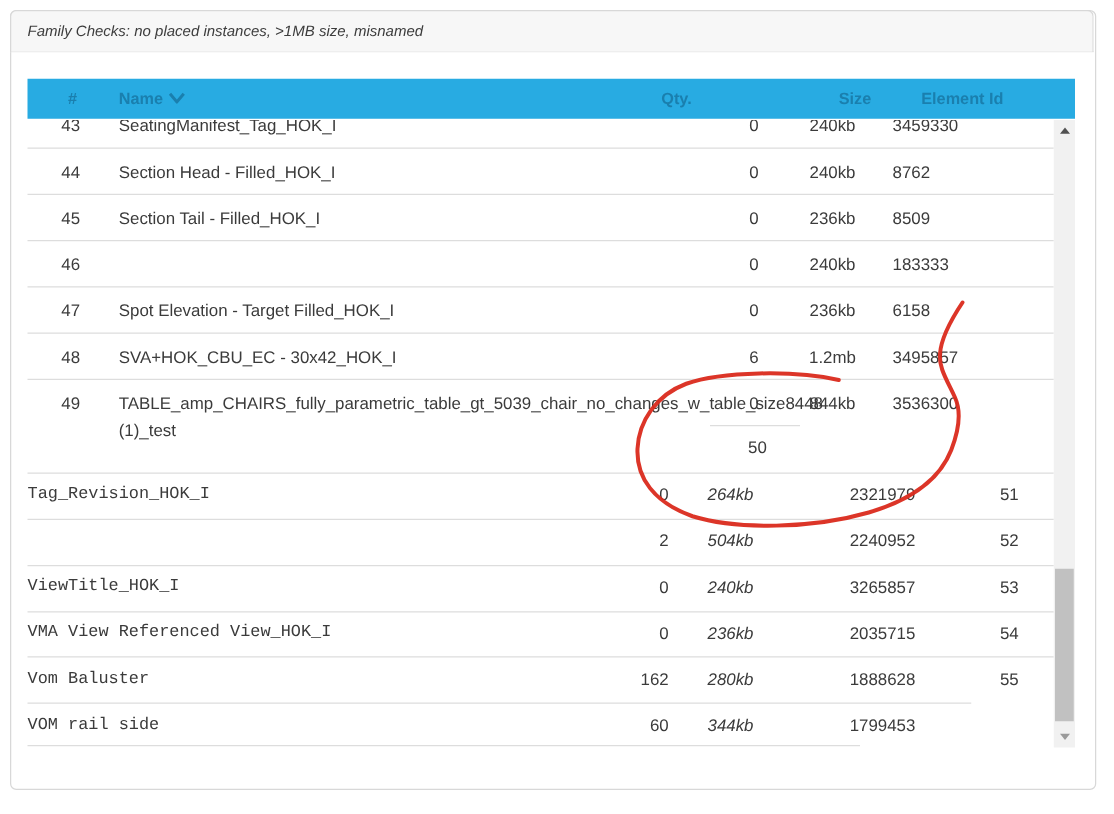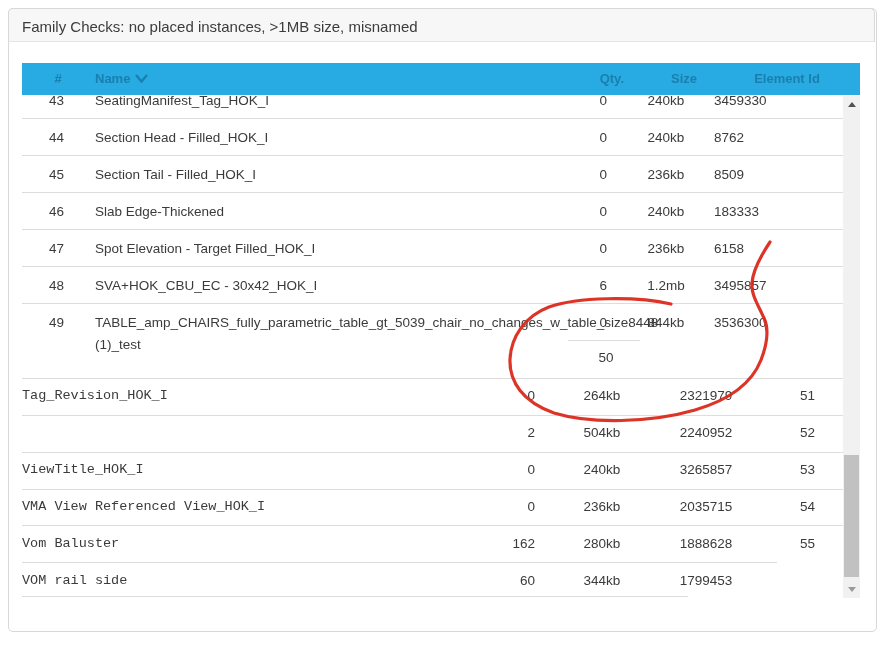--- a/index.html
+++ b/index.html
@@ -3,41 +3,41 @@
 <meta charset="utf-8">
 <style>
   html,body{margin:0;padding:0;background:#fff;}
   .stage{position:relative;width:891px;height:651px;background:#fff;
          font-family:"Liberation Sans",sans-serif;overflow:hidden;}
   .card{position:absolute;left:8px;top:8px;width:867px;height:622px;
         background:#fff;border:1px solid #d8d8d8;border-radius:5px;}
   .card-band{position:absolute;left:8px;top:8px;width:867px;height:34px;
         background:#f7f7f7;border:1px solid #d8d8d8;border-bottom:1px solid #e6e6e6;
         border-radius:5px 5px 0 0;box-sizing:border-box;}
-  .panel-title{position:absolute;left:22px;top:18px;font-size:15px;color:#3c3c3c;}
+  .panel-title{position:absolute;left:22px;top:18px;font-size:12px;color:#3c3c3c;font-style:italic;}
 
   .thead{position:absolute;left:22px;top:63px;width:838px;height:32px;background:#28abe2;}
   .thead .hc{position:absolute;top:8px;font-size:13px;font-weight:bold;color:#1a7fae;}
   .hc-num{left:25px;width:22px;text-align:center;}
   .hc-name{left:73px;display:flex;align-items:flex-start;gap:5px;}
-  .hc-qty{left:520px;width:82px;text-align:right;}
+  .hc-qty{left:507px;width:82px;}
   .hc-size{left:630px;width:64px;text-align:center;}
-  .hc-eid{left:715px;width:100px;text-align:center;}
+  .hc-eid{left:715px;width:100px;text-align:left;}
   .sort-chevron{width:13px;height:9px;display:inline-block;}
 
   .cell{position:absolute;font-size:13.5px;color:#3b3b3b;line-height:18px;white-space:nowrap;}
   .row-line{position:absolute;left:22px;width:821px;height:18px;}
   .row-line .c-num{left:27px;}
   .row-line .c-name{left:73px;}
   .row-line .c-qty{left:513px;width:72px;text-align:right;}
   .row-line .c-size{left:608px;width:72px;text-align:center;}
   .row-line .c-eid{left:692px;width:100px;}
   .row-line .b-name{left:0px;font-family:Liberation Mono, monospace;}
   .row-line .b-qty{left:441px;width:72px;text-align:right;}
-  .row-line .b-size{left:544px;width:72px;text-align:center;}
+  .row-line .b-size{left:544px;width:72px;text-align:left;font-style:italic;}
   .row-line .b-eid{left:634px;width:100px;text-align:center;}
   .row-line .b-num{left:748px;width:45px;text-align:right;}
 
   .row43-clip{position:absolute;left:22px;top:96px;width:821px;height:15px;overflow:hidden;}
   .row43-clip .row-line{left:0;top:-4px;}
 
   .divider{position:absolute;height:1px;background:#dddddd;}
 
   .glitch-num{position:absolute;left:570px;top:350px;width:72px;text-align:center;
               font-size:13.5px;color:#3b3b3b;}
@@ -97,21 +97,20 @@
   </div>
   <div class="row-line" style="top:166px">
       <span class="cell c-num">45</span>
       <span class="cell c-name">Section Tail - Filled_HOK_I</span>
       <span class="cell c-qty">0</span>
       <span class="cell c-size">236kb</span>
       <span class="cell c-eid">8509</span>
   </div>
   <div class="row-line" style="top:203px">
       <span class="cell c-num">46</span>
-      <span class="cell c-name">Slab Edge-Thickened</span>
       <span class="cell c-qty">0</span>
       <span class="cell c-size">240kb</span>
       <span class="cell c-eid">183333</span>
   </div>
   <div class="row-line" style="top:240px">
       <span class="cell c-num">47</span>
       <span class="cell c-name">Spot Elevation - Target Filled_HOK_I</span>
       <span class="cell c-qty">0</span>
       <span class="cell c-size">236kb</span>
       <span class="cell c-eid">6158</span>

